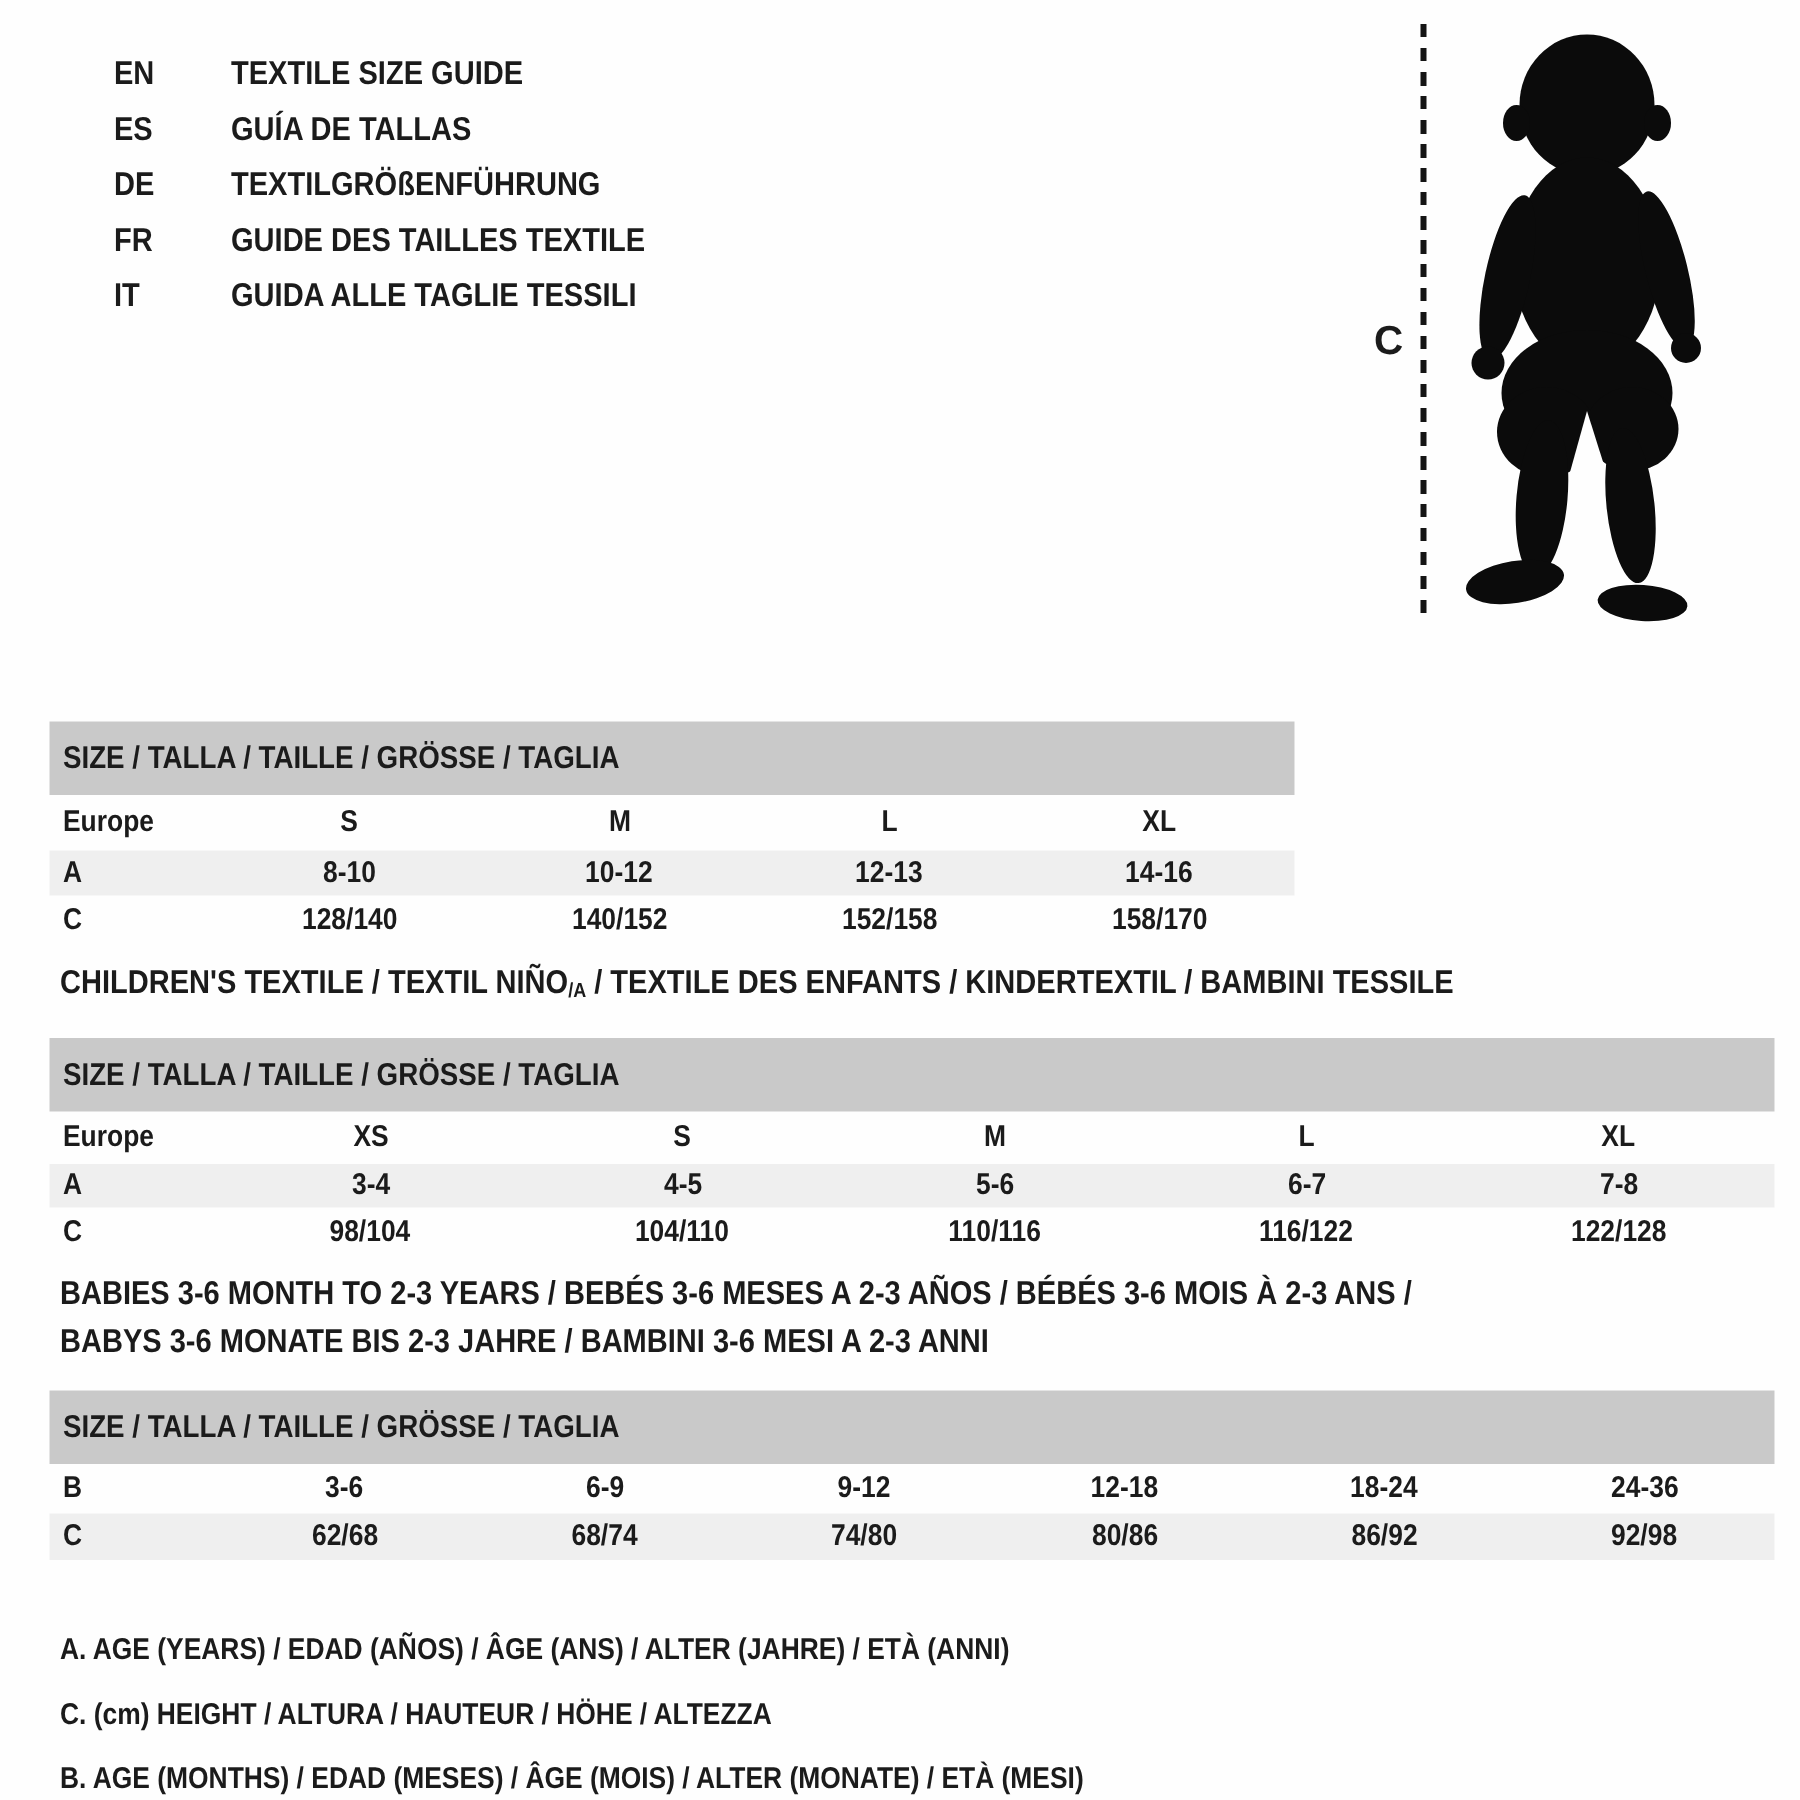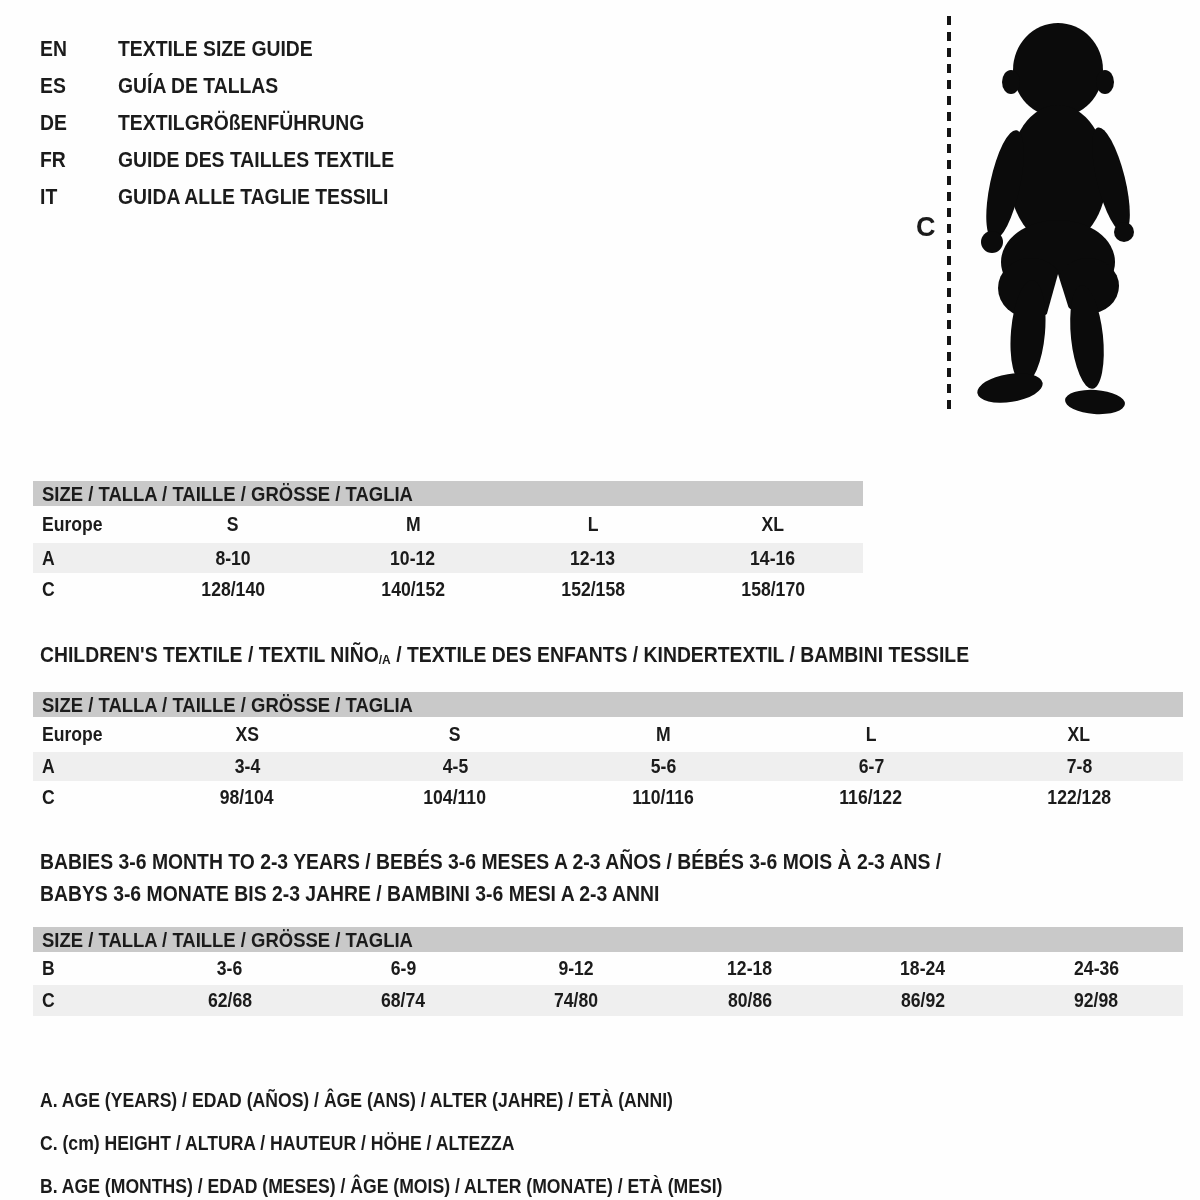--- a/index.html
+++ b/index.html
@@ -6,39 +6,39 @@
   .page{
     position:relative;width:1200px;height:1200px;background:#fefefe;
     font-family:"Liberation Sans","DejaVu Sans",sans-serif;color:#1b1b1b;overflow:hidden;
   }
   
   .cond{display:inline-block;transform:scaleX(0.88);transform-origin:0 50%;white-space:nowrap;}
   .cond-c{display:inline-block;transform:scaleX(0.88);transform-origin:50% 50%;white-space:nowrap;}
 
   
   .lang-block{position:absolute;left:40px;top:30px;}
-  .lang-row{display:flex;height:37px;align-items:center;font-weight:bold;font-size:22px;}
+  .lang-row{display:flex;height:37px;align-items:center;font-weight:bold;font-size:22px;margin-left:36px;}
   .lang-code{width:78px;}
 
   
   .measure-label{position:absolute;left:916px;top:212px;font-weight:bold;font-size:27px;}
   .dash-line{
     position:absolute;left:947px;top:16px;width:4px;height:400px;
     background:repeating-linear-gradient(to bottom,#141414 0 9px,transparent 9px 16px);
   }
   .baby-svg{position:absolute;left:958px;top:10px;}
 
   
   .sec-heading{position:absolute;font-weight:bold;font-size:22px;line-height:32px;}
 
   
   .size-table{position:absolute;left:33px;}
   .w-junior{width:830px;}
   .w-wide{width:1150px;}
-  .thead{height:25px;background:#c9c9c9;display:flex;align-items:center;padding-left:9px;
+  .thead{height:49px;background:#c9c9c9;display:flex;align-items:center;padding-left:9px;
          font-size:21px;font-weight:bold;}
   .trow{display:flex;align-items:center;font-size:20px;font-weight:bold;}
   .tlabel{width:110px;padding-left:9px;box-sizing:border-box;}
   .tcell{flex:1;text-align:center;}
   .bg-alt{background:#efefef;}
   .h37{height:37px}.h35{height:35px}.h33{height:33px}.h32{height:32px}.h31{height:31px}.h30{height:30px}.h29{height:29px}
 
   
   .legend{position:absolute;left:40px;top:1073px;font-weight:bold;font-size:20px;}
   .legend-line{height:32px;display:flex;align-items:center;margin-top:11px;}

